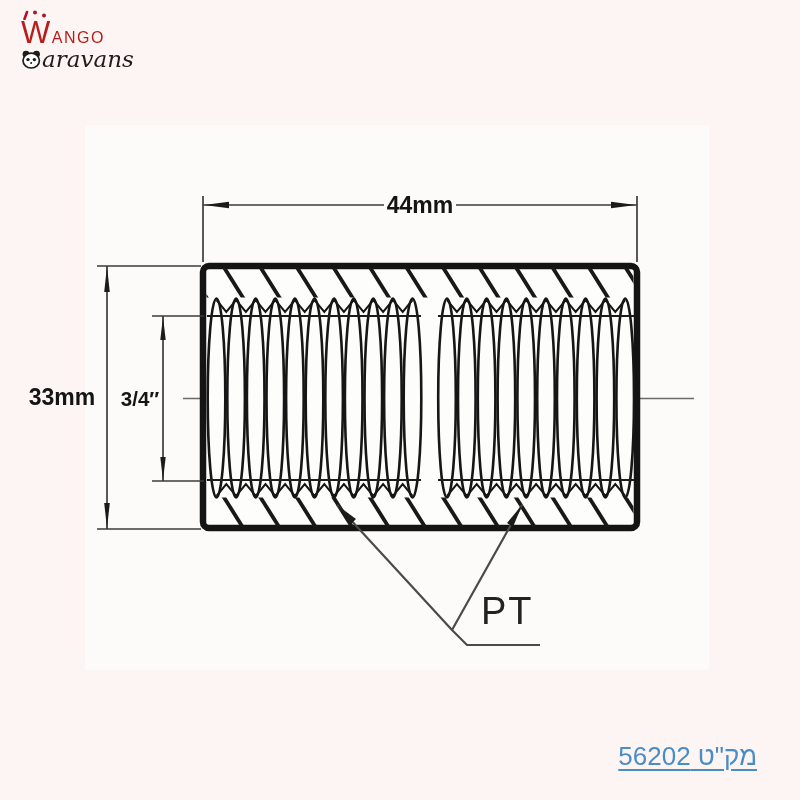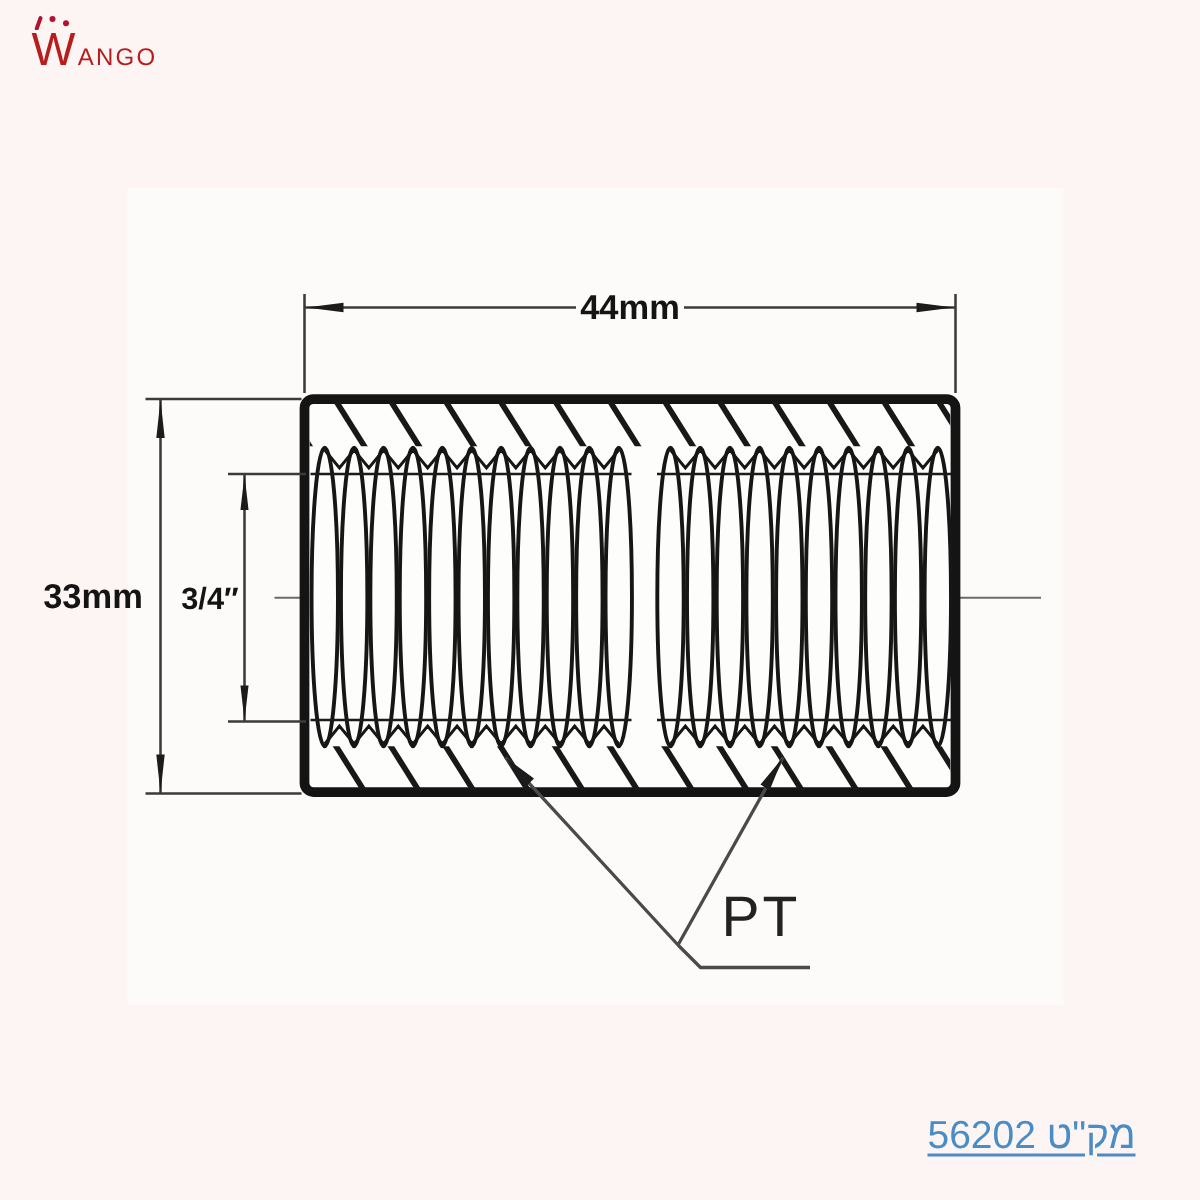--- a/index.html
+++ b/index.html
@@ -40,20 +40,31 @@
 </head>
 <body>
 
 <div class="logo">
   <span class="logo-line1">
     <svg class="crown" width="27" height="10" viewBox="0 0 27 10">
       <line x1="2.5" y1="9" x2="5" y2="2" stroke="#b1122f" stroke-width="2.6" stroke-linecap="round"></line>
       <circle cx="13" cy="2.6" r="2" fill="#b1122f"></circle>
       <circle cx="22" cy="5.5" r="2" fill="#b1122f"></circle>
     </svg><span>Wango</span>
+  </span>
+  <span class="logo-line2">
+    <svg class="panda" width="21" height="19" viewBox="0 0 21 19">
+      <circle cx="5" cy="4.2" r="3.4" fill="#1d1d1d"></circle>
+      <circle cx="15.5" cy="4.2" r="3.4" fill="#1d1d1d"></circle>
+      <ellipse cx="10.2" cy="10.6" rx="8.2" ry="7.4" fill="#fff" stroke="#1d1d1d" stroke-width="1.7"></ellipse>
+      <circle cx="7" cy="9.6" r="1.7" fill="#1d1d1d"></circle>
+      <circle cx="13.4" cy="9.6" r="1.7" fill="#1d1d1d"></circle>
+      <circle cx="10.2" cy="13" r="1" fill="#1d1d1d"></circle>
+    </svg>
+      <span>aravans</span>
   </span>
 </div>
 
 <svg class="drawing" width="800" height="800" viewBox="0 0 800 800">
   <defs>
     <clipPath id="clipTop">
         <rect x="206.5" y="268" width="427" height="29.5"></rect>
       </clipPath>
     <clipPath id="clipBot">
         <rect x="206.5" y="497.5" width="427" height="29.5"></rect>

